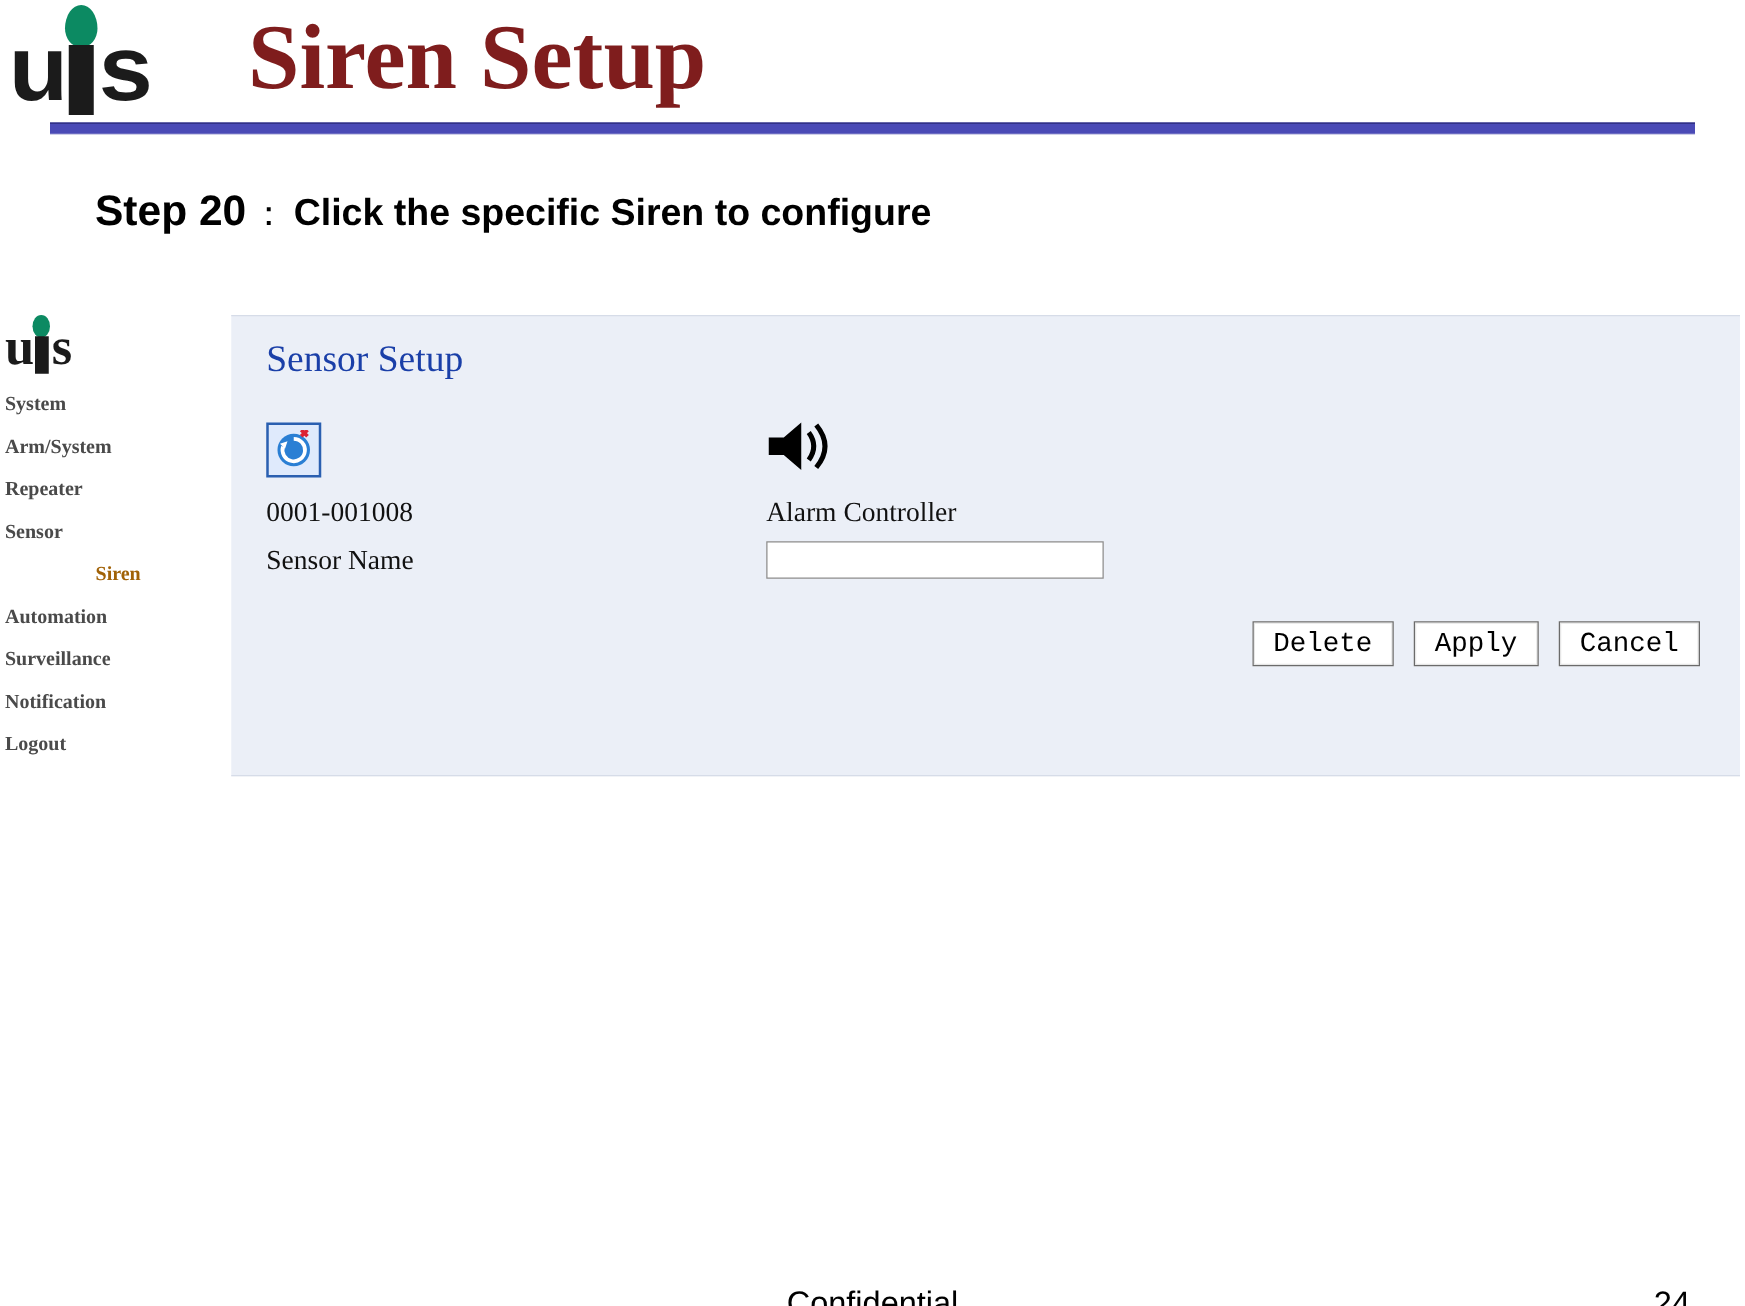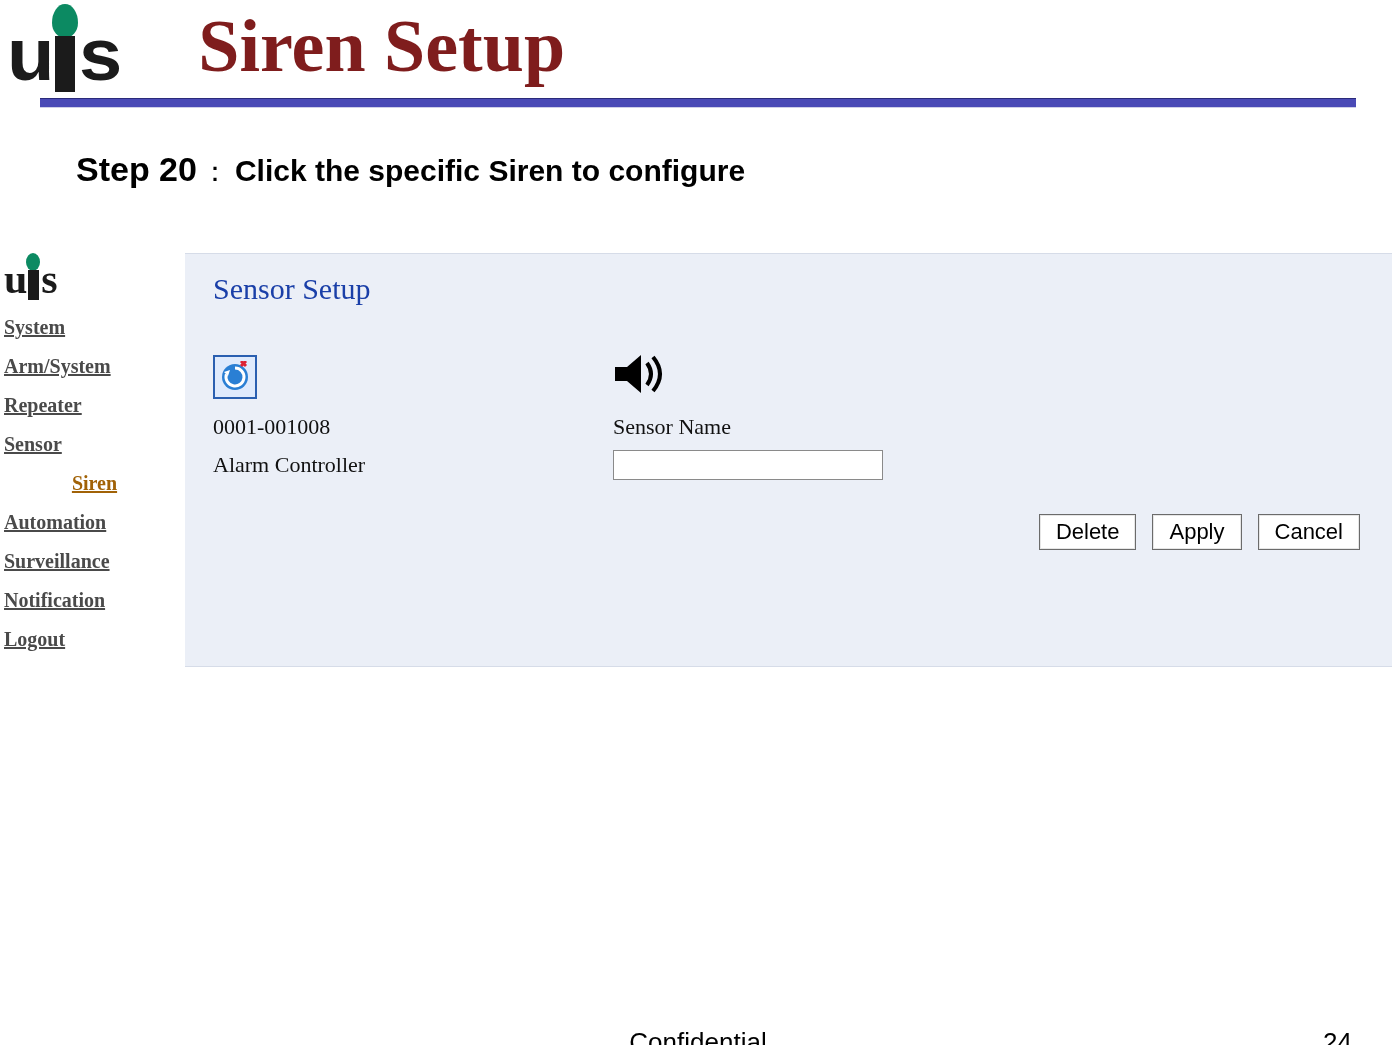--- a/index.html
+++ b/index.html
@@ -118,46 +118,45 @@
     background: #0c8a62;
     border-radius: 50%;
     margin-bottom: -1px;
   }
   .logo-small .i-stem {
     width: 11px;
     height: 30px;
     background: #1b1b1b;
   }
   .nav-item {
-    font-size: 20px;
+    font-size: 16px;
     color: #4a4a4a;
     font-weight: bold;
     margin: 16px 0;
     cursor: pointer;
-    text-decoration: underline;
   }
   .nav-item.active {
     color: #a16207;
     text-align: center;
   }
 
   .app-main {
     flex: 1;
     background: #ebeff7;
     border-top: 1px solid #d6dce8;
     border-bottom: 1px solid #d6dce8;
     padding: 18px 28px 22px 28px;
     margin-right: 4px;
     font-family: "Times New Roman", Times, serif;
     position: relative;
   }
   .panel-title {
     color: #1a3fa8;
     font-size: 30px;
-    margin-bottom: 44px;
+    margin-bottom: 28px;
   }
 
   .sensor-grid {
     display: grid;
     grid-template-columns: 400px 1fr;
     row-gap: 10px;
     align-items: center;
     font-size: 22px;
     color: #111;
   }
@@ -187,21 +186,21 @@
     justify-content: flex-end;
     gap: 16px;
     margin-top: 34px;
     padding-right: 4px;
   }
   .btn {
     min-width: 86px;
     height: 36px;
     border: 1px solid #6b6b6b;
     background: #fff;
-    font-family: Liberation Sans, sans-serif;
+    font-family: Liberation Mono, monospace;
     font-size: 22px;
     padding: 0 16px;
     cursor: pointer;
     box-shadow: 0 0 0 1px #e6e6e6 inset;
   }
 
   
   .page-footer {
     position: absolute;
     bottom: 18px;
@@ -285,23 +284,23 @@
           <svg viewBox="0 0 52 42">
             <polygon points="2,14 14,14 28,2 28,40 14,28 2,28" fill="#000"></polygon>
             <path d="M34 10 q8 11 0 22" fill="none" stroke="#000" stroke-width="4"></path>
             <path d="M40 4 q14 17 0 34" fill="none" stroke="#000" stroke-width="4"></path>
           </svg>
         </span>
       </div>
 
       <div>0001-001008</div>
 
+      <div>Alarm Controller</div>
+
       <div>Sensor Name</div>
-
-      <div>Alarm Controller</div>
       <div>
         <input type="text" class="sensor-name-input" value="" style="">
       </div>
     </div>
 
     <div class="button-row">
       <button class="btn">Delete</button>
       <button class="btn">Apply</button>
       <button class="btn">Cancel</button>
     </div>

